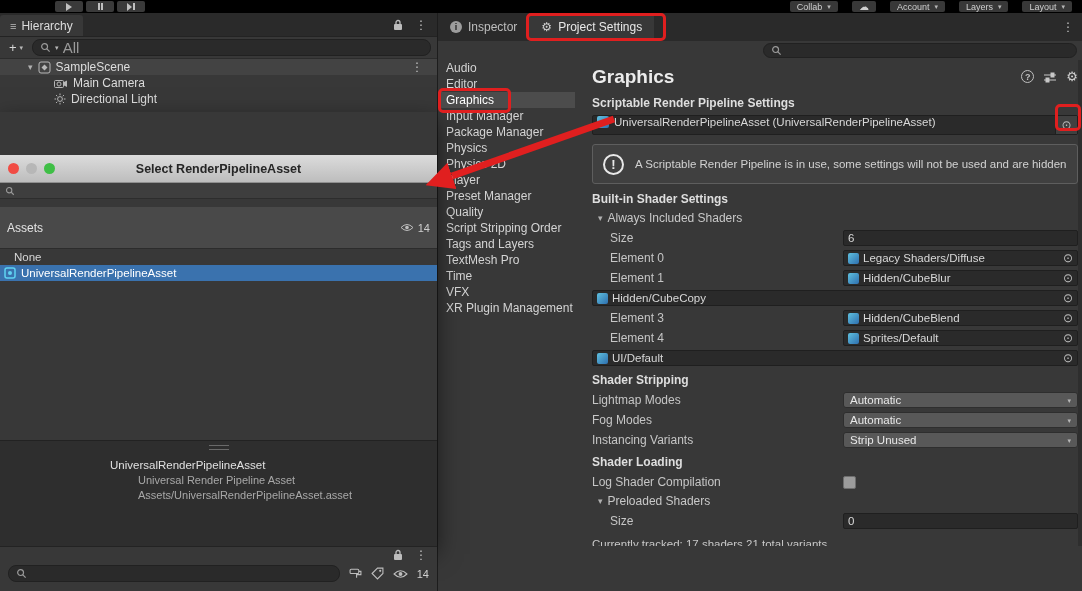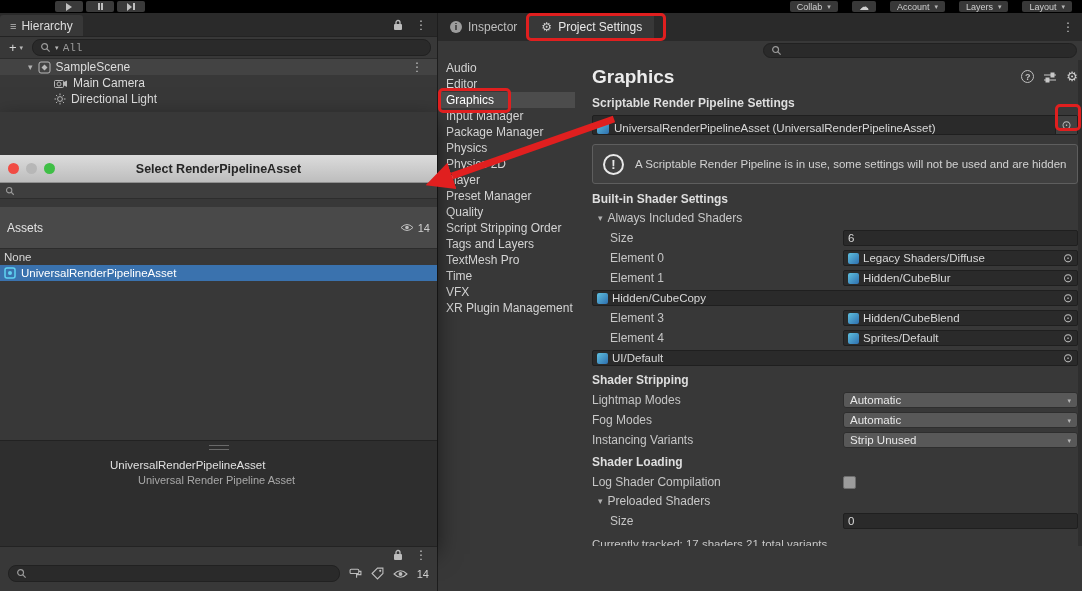--- a/index.html
+++ b/index.html
@@ -16,21 +16,21 @@
   .caret{font-size:7px;color:#b8b8b8;line-height:1;}
   
   .hier{position:absolute;left:0;top:13px;width:437px;height:99px;background:#383838;}
   .panel-hdr{height:23px;background:#2a2a2a;display:flex;align-items:stretch;border-bottom:1px solid #232323;}
   .panel-tab{background:#383838;display:flex;align-items:center;gap:5px;padding:0 10px;color:#dcdcdc;border-radius:3px 3px 0 0;margin-top:2px;}
   .hdr-icons{margin-left:auto;display:flex;align-items:center;gap:12px;padding-right:10px;color:#c4c4c4;}
   .kebab{font-size:12px;color:#c4c4c4;line-height:1;}
   .hier-tools{height:21px;background:#383838;display:flex;align-items:center;gap:6px;padding:0 6px;border-bottom:1px solid #2c2c2c;}
   .plusbtn{display:flex;align-items:center;gap:3px;color:#d6d6d6;font-size:13px;padding:0 3px;}
   .searchfield{flex:1;height:15px;background:#2a2a2a;border:1px solid #212121;border-radius:8px;display:flex;align-items:center;gap:4px;padding:0 7px;}
-  .searchfield input{flex:1;background:transparent;border:none;outline:none;color:#c6c6c6;font-size:11px;font-family:Liberation Mono, monospace;padding:0;min-width:0;}
+  .searchfield input{flex:1;background:transparent;border:none;outline:none;color:#c6c6c6;font-size:15px;font-family:Liberation Sans, sans-serif;padding:0;min-width:0;}
   .searchfield input::placeholder{color:#9a9a9a;}
   .tree-row{height:16px;display:flex;align-items:center;gap:5px;font-size:12px;color:#dcdcdc;}
   .scene-row{background:#434343;padding-left:28px;}
   .child-row{padding-left:54px;}
   .fold-tri{color:#b0b0b0;font-size:9px;}
   
   .ps-bg{position:absolute;left:437px;top:13px;width:645px;height:578px;background:#383838;border-left:1px solid #1d1d1d;box-sizing:border-box;}
   .ps-tabs{position:absolute;left:438px;top:13px;width:644px;height:28px;background:#2a2a2a;display:flex;align-items:stretch;}
   .ps-tab{display:flex;align-items:center;gap:6px;padding:0 12px;color:#bdbdbd;font-size:12px;}
   .ps-tab.sel{background:#383838;color:#e8e8e8;}
@@ -51,39 +51,39 @@
   .help-circ{width:13px;height:13px;border-radius:50%;border:1.5px solid #c0c0c0;color:#c0c0c0;font-size:9px;font-weight:bold;display:flex;align-items:center;justify-content:center;box-sizing:border-box;}
   .g-section{font-weight:bold;color:#dedede;font-size:12px;margin:7px 0 5px 0;}
   .g-row{display:flex;align-items:center;height:16px;margin-bottom:4px;}
   .g-lbl{width:251px;box-sizing:border-box;padding-left:18px;color:#c6c6c6;font-size:12px;white-space:nowrap;overflow:hidden;}
   .g-lbl.noind{padding-left:0;}
   .g-fld{flex:1;height:16px;background:#2a2a2a;border:1px solid #1f1f1f;border-radius:2px;display:flex;align-items:center;gap:4px;box-sizing:border-box;padding:0 4px;font-size:11.5px;color:#d8d8d8;min-width:0;}
   .g-fld .spacer,.g-dd .spacer{flex:1;}
   .picker{color:#b8b8b8;font-size:12px;line-height:1;}
   .g-dd{flex:1;height:16px;background:#585858;border:1px solid #2e2e2e;border-radius:3px;display:flex;align-items:center;box-sizing:border-box;padding:0 6px;font-size:11.5px;color:#e8e8e8;}
   .g-fold{display:flex;align-items:center;gap:5px;color:#c8c8c8;font-size:12px;margin:2px 0 5px 6px;}
-  .srp-field{height:18px;margin-bottom:2px;display:flex;align-items:flex-end;background:#2a2a2a;border:1px solid #1f1f1f;border-radius:2px;gap:5px;padding:0 0 0 4px;font-size:11.5px;color:#d8d8d8;}
+  .srp-field{height:18px;margin-bottom:2px;display:flex;align-items:flex-start;background:#2a2a2a;border:1px solid #1f1f1f;border-radius:2px;gap:5px;padding:0 0 0 4px;font-size:11.5px;color:#d8d8d8;}
   .srp-picker{margin-left:auto;width:21px;align-self:stretch;background:#404040;border-left:1px solid #1f1f1f;display:flex;align-items:center;justify-content:center;}
   .warnbox{margin:9px 0 8px 0;border:1px solid #5e5e5e;background:#404040;border-radius:3px;display:flex;align-items:center;gap:11px;padding:5px 10px;min-height:28px;}
   .warn-circ{width:21px;height:21px;border-radius:50%;border:2px solid #e8e8e8;color:#e8e8e8;font-weight:bold;font-size:13px;display:flex;align-items:center;justify-content:center;flex:none;box-sizing:border-box;}
   .warn-text{font-size:11.5px;color:#d2d2d2;}
   .asseticon{width:11px;height:11px;border-radius:2px;background:linear-gradient(135deg,#5fc0df,#2e6fae);flex:none;}
   .checkbox{width:13px;height:13px;background:#9c9c9c;border:1px solid #6e6e6e;border-radius:2px;box-sizing:border-box;}
   .tracked{font-size:11.5px;color:#c8c8c8;margin:9px 0 0 0;}
   .vscroll{position:absolute;right:0;top:60px;width:4px;height:486px;background:#2e2e2e;}
   
   .dialog{position:absolute;left:0;top:112px;width:437px;height:434px;background:#383838;box-shadow:0 8px 22px rgba(0,0,0,.55);}
   .dlg-title{height:27px;background:linear-gradient(#dcdcdc,#bdbdbd);border-bottom:1px solid #8f8f8f;display:flex;align-items:center;justify-content:center;color:#262626;font-weight:bold;font-size:12.5px;position:relative;margin-top:43px;}
   .lights{position:absolute;left:8px;top:8px;display:flex;gap:7px;}
   .light{width:11px;height:11px;border-radius:50%;}
   .dlg-search{height:15px;background:#3e3e3e;border-bottom:1px solid #2d2d2d;display:flex;align-items:center;padding:0 5px;}
   .dlg-gap{height:8px;background:#383838;}
   .dlg-tabrow{height:19px;background:#494949;border-bottom:1px solid #2c2c2c;display:flex;align-items:center;padding:11px 7px;font-size:12px;color:#e4e4e4;}
   .dlg-count{margin-left:auto;display:flex;align-items:center;gap:4px;color:#cfcfcf;font-size:11px;}
-  .dlg-row{height:16px;display:flex;align-items:center;gap:5px;padding-left:4px;font-size:11.5px;color:#d6d6d6;}
+  .dlg-row{height:16px;display:flex;align-items:center;gap:5px;padding-left:14px;font-size:11.5px;color:#d6d6d6;}
   .dlg-row.sel{background:#3a72ae;color:#fff;padding-left:4px;}
   .dlg-preview{position:absolute;left:0;bottom:0;width:437px;height:105px;background:#2e2e2e;border-top:1px solid #222;}
   .drag-handle{width:20px;margin:4px auto 0 auto;border-top:1px solid #6a6a6a;border-bottom:1px solid #6a6a6a;height:3px;}
   .prev-text{padding:8px 0 0 110px;line-height:15px;}
   .prev-name{color:#e0e0e0;font-size:11.5px;}
   .prev-sub{color:#a8a8a8;font-size:11px;margin-left:28px;}
   
   .bottom{position:absolute;left:0;top:546px;width:437px;height:45px;background:#383838;border-top:1px solid #232323;}
   .bottom-hdr{height:15px;display:flex;align-items:center;}
   .bottom-tools{display:flex;align-items:center;gap:9px;padding:3px 8px 0 8px;}
@@ -434,20 +434,21 @@
             <circle cx="6" cy="6" r="2" fill="#5fd3f2"></circle>
           </svg>
         </span>
       <span>UniversalRenderPipelineAsset</span>
     </div>
     <div class="dlg-preview">
       <div class="drag-handle"></div>
       <div class="prev-text">
         <div class="prev-name">UniversalRenderPipelineAsset</div>
         <div class="prev-sub">Universal Render Pipeline Asset</div>
+        <div class="prev-sub">Assets/UniversalRenderPipelineAsset.asset</div>
       </div>
     </div>
   </div>
 
   <div class="bottom">
     <div class="bottom-hdr">
       <div class="hdr-icons">
         <span>
             <svg width="10" height="12" viewBox="0 0 10 12">
               <rect x="1" y="5" width="8" height="6" rx="1" fill="#bdbdbd"></rect>

